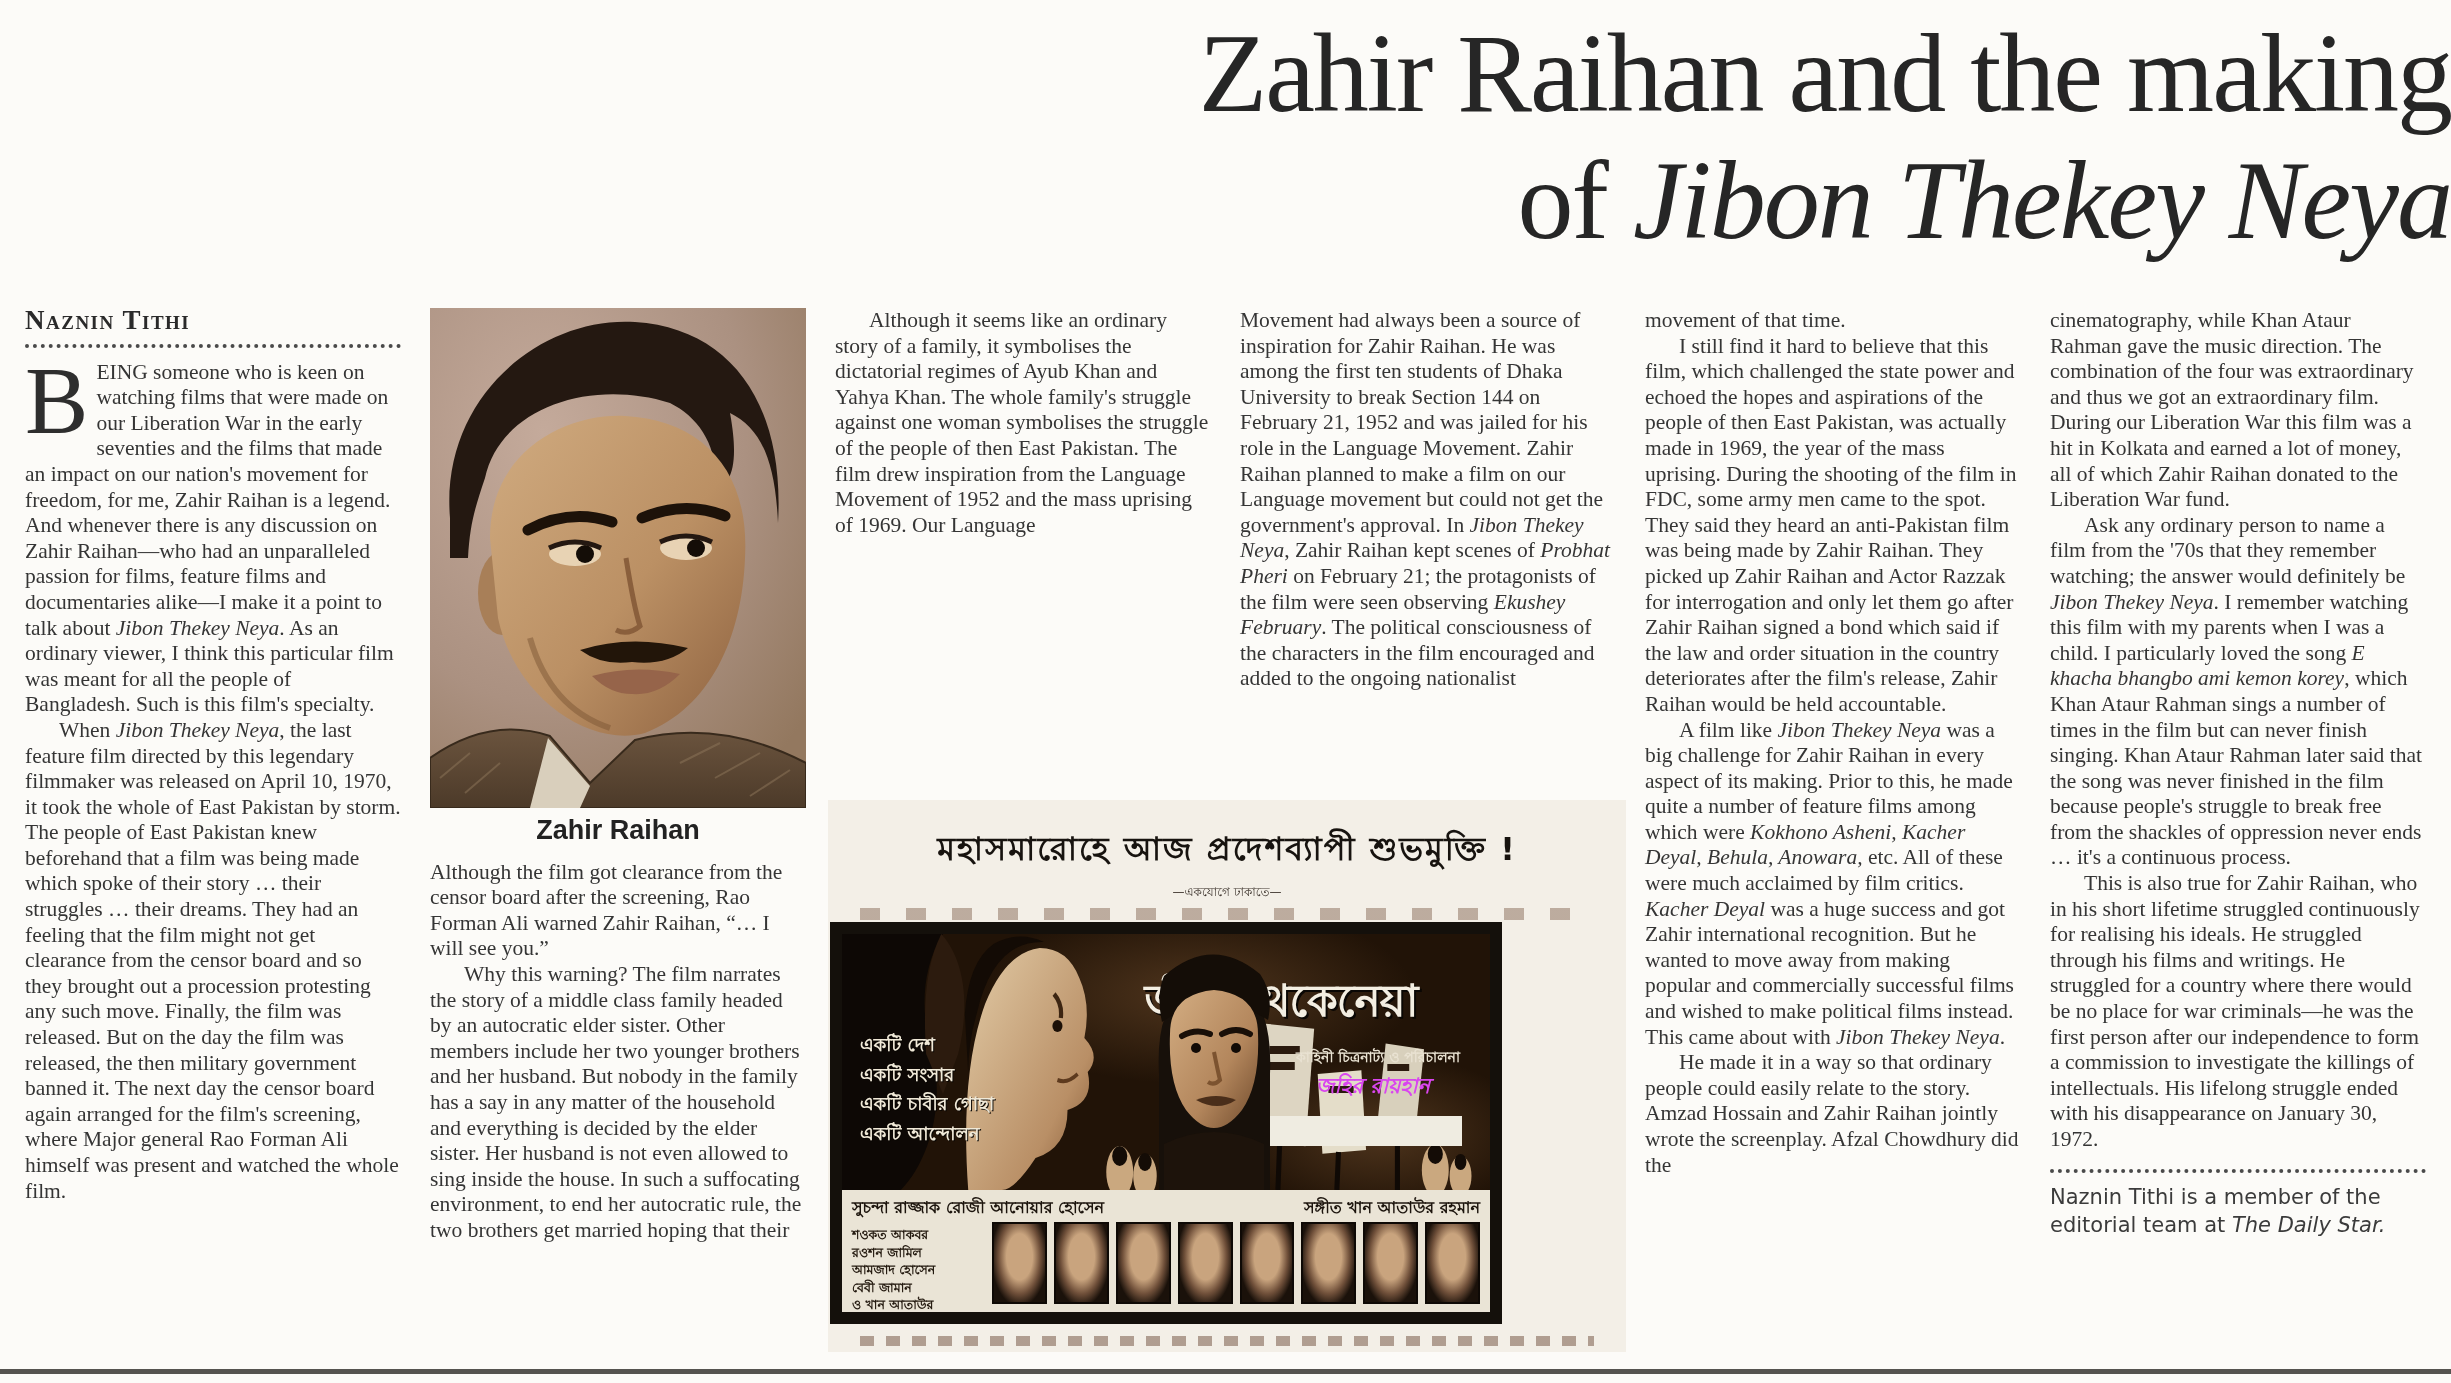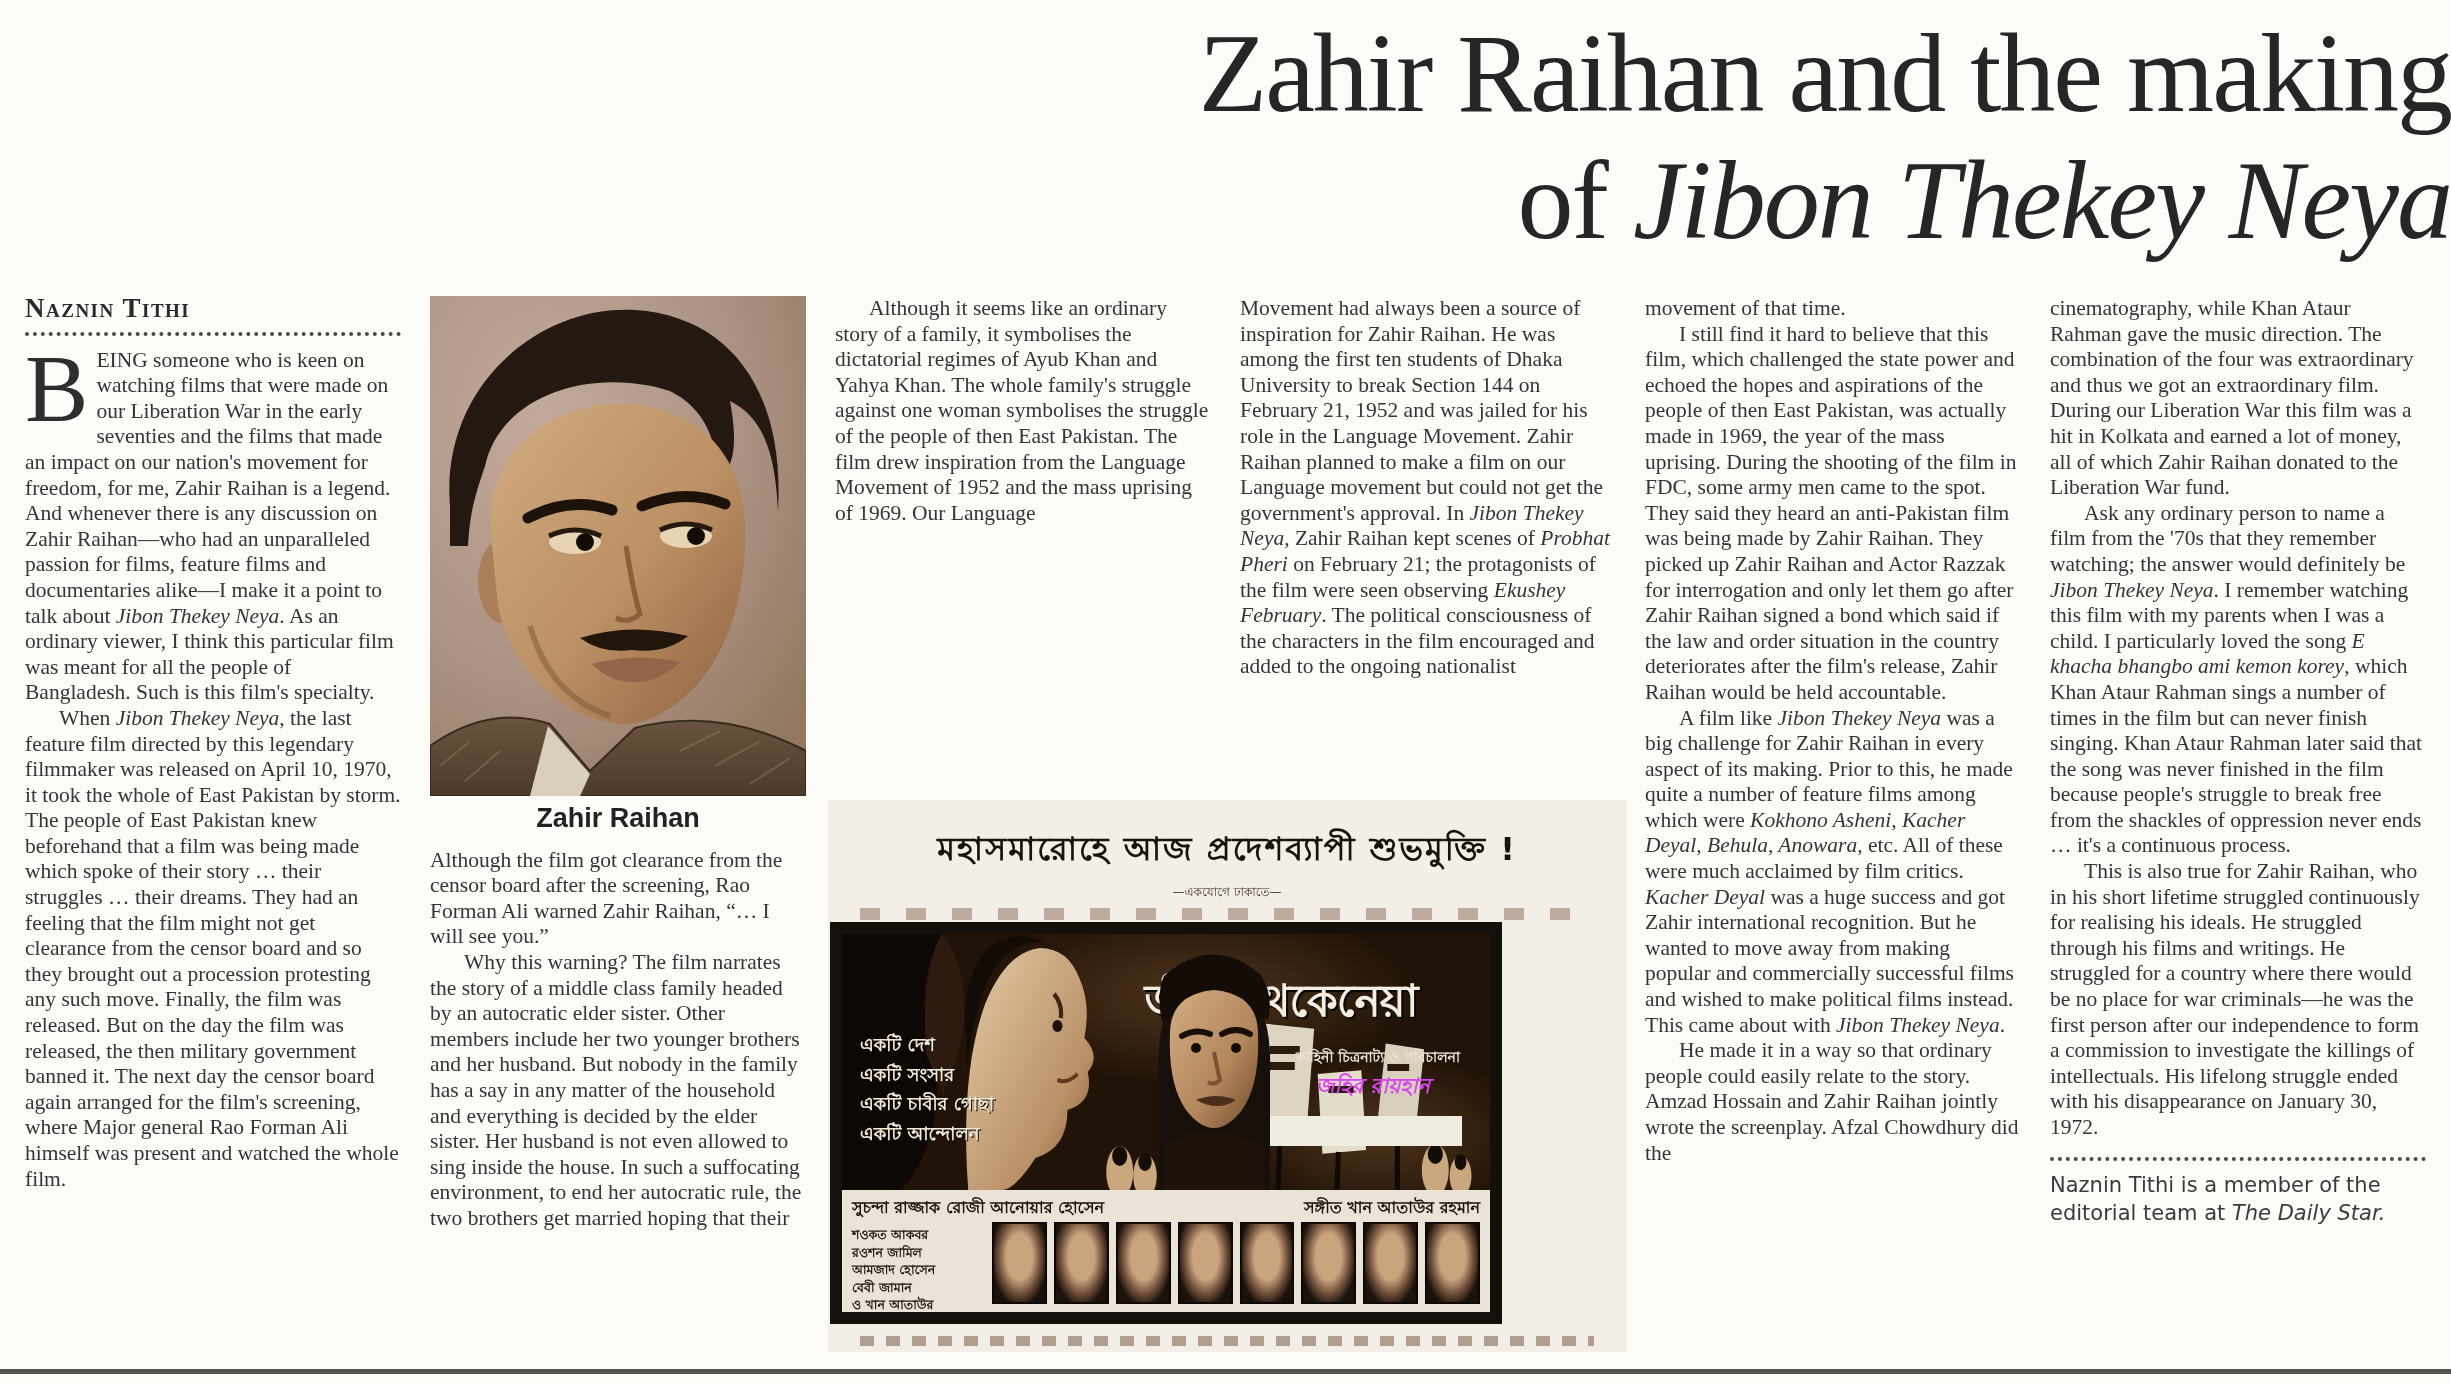--- a/index.html
+++ b/index.html
@@ -4,21 +4,21 @@
 <style>
   html,body{margin:0;padding:0;background:#e8e8e6;}
   .page{position:relative;width:2451px;height:1383px;background:#fcfbf8;overflow:hidden;
         font-family:"Liberation Serif",serif;color:#353535;}
 
   
   .headline{position:absolute;top:10px;left:0;right:0;text-align:right;color:#262626;}
   .hl{font-size:112px;line-height:1.13;letter-spacing:-2px;}
 
   
-  .col{position:absolute;top:296px;width:376px;font-size:21.5px;line-height:25.6px;text-align:left;}
+  .col{position:absolute;top:308px;width:376px;font-size:21.5px;line-height:25.6px;text-align:left;}
   .col p{margin:0;}
   .col .ind{text-indent:34px;}
   .dropcap{float:left;font-size:95px;line-height:74px;padding:4px 8px 0 0;color:#2e2e2e;}
 
   .byline{font-variant:small-caps;font-weight:bold;font-size:27px;letter-spacing:1.5px;color:#2a2a2a;
           border-bottom:4px dotted #4a4a4a;padding-bottom:10px;margin-bottom:12px;}
 
   
   .photo{margin:6px 0 0 0;width:376px;height:500px;display:block;}
   .photo svg{display:block;width:100%;height:100%;}

